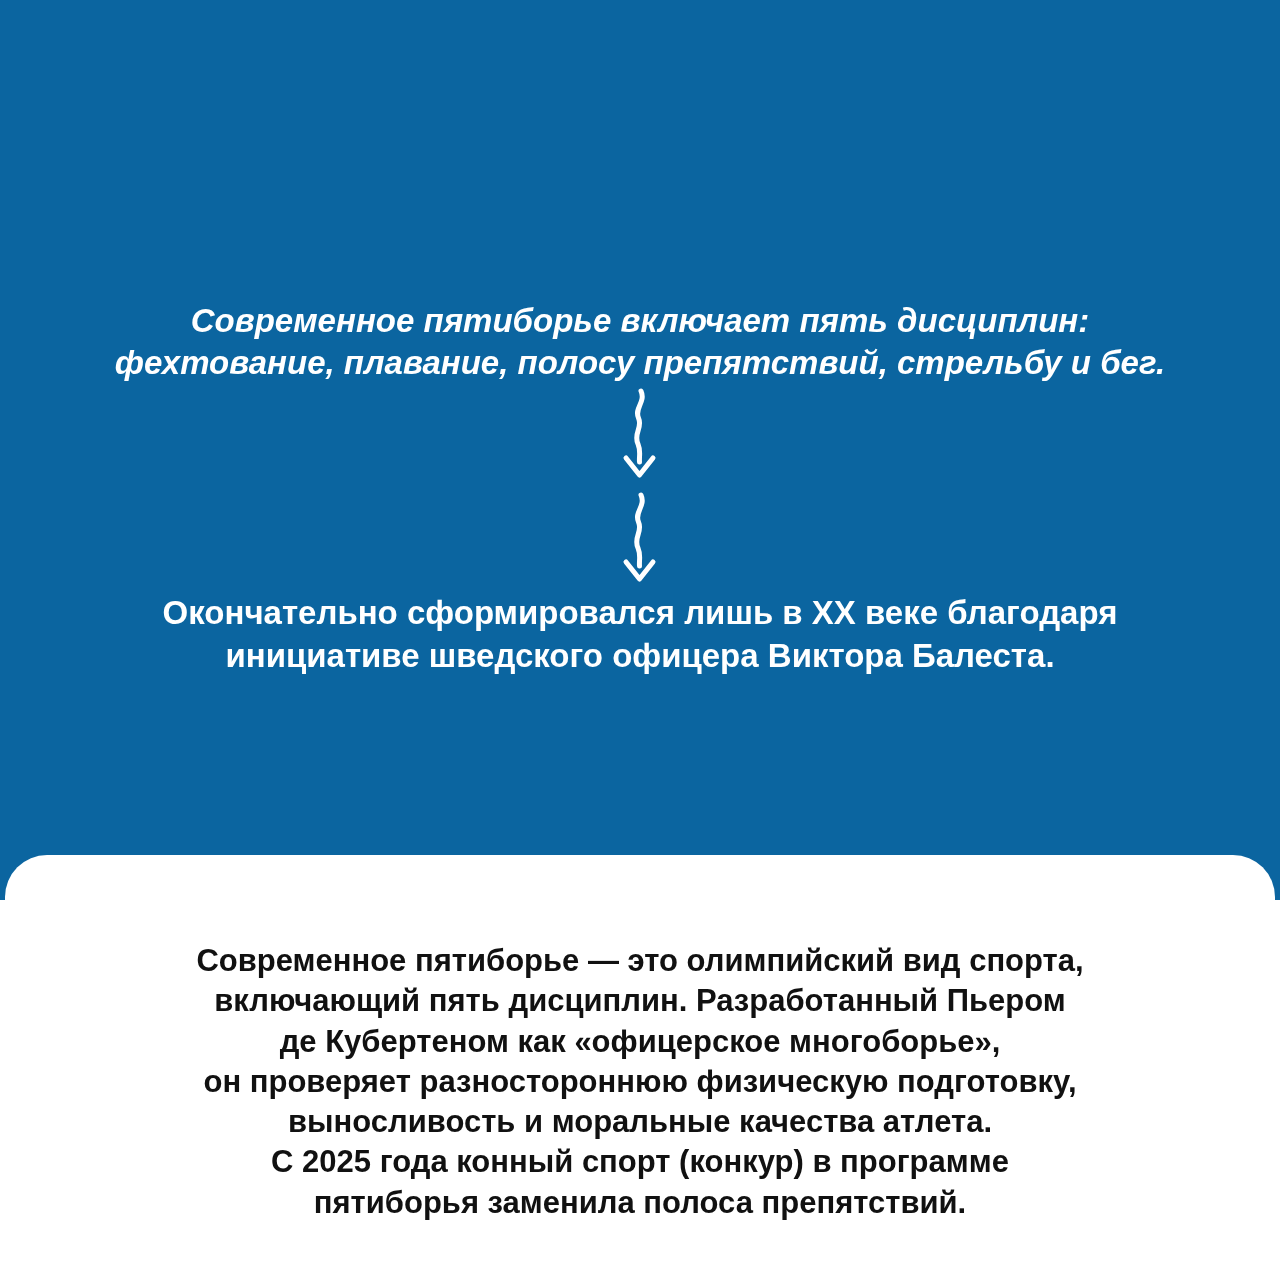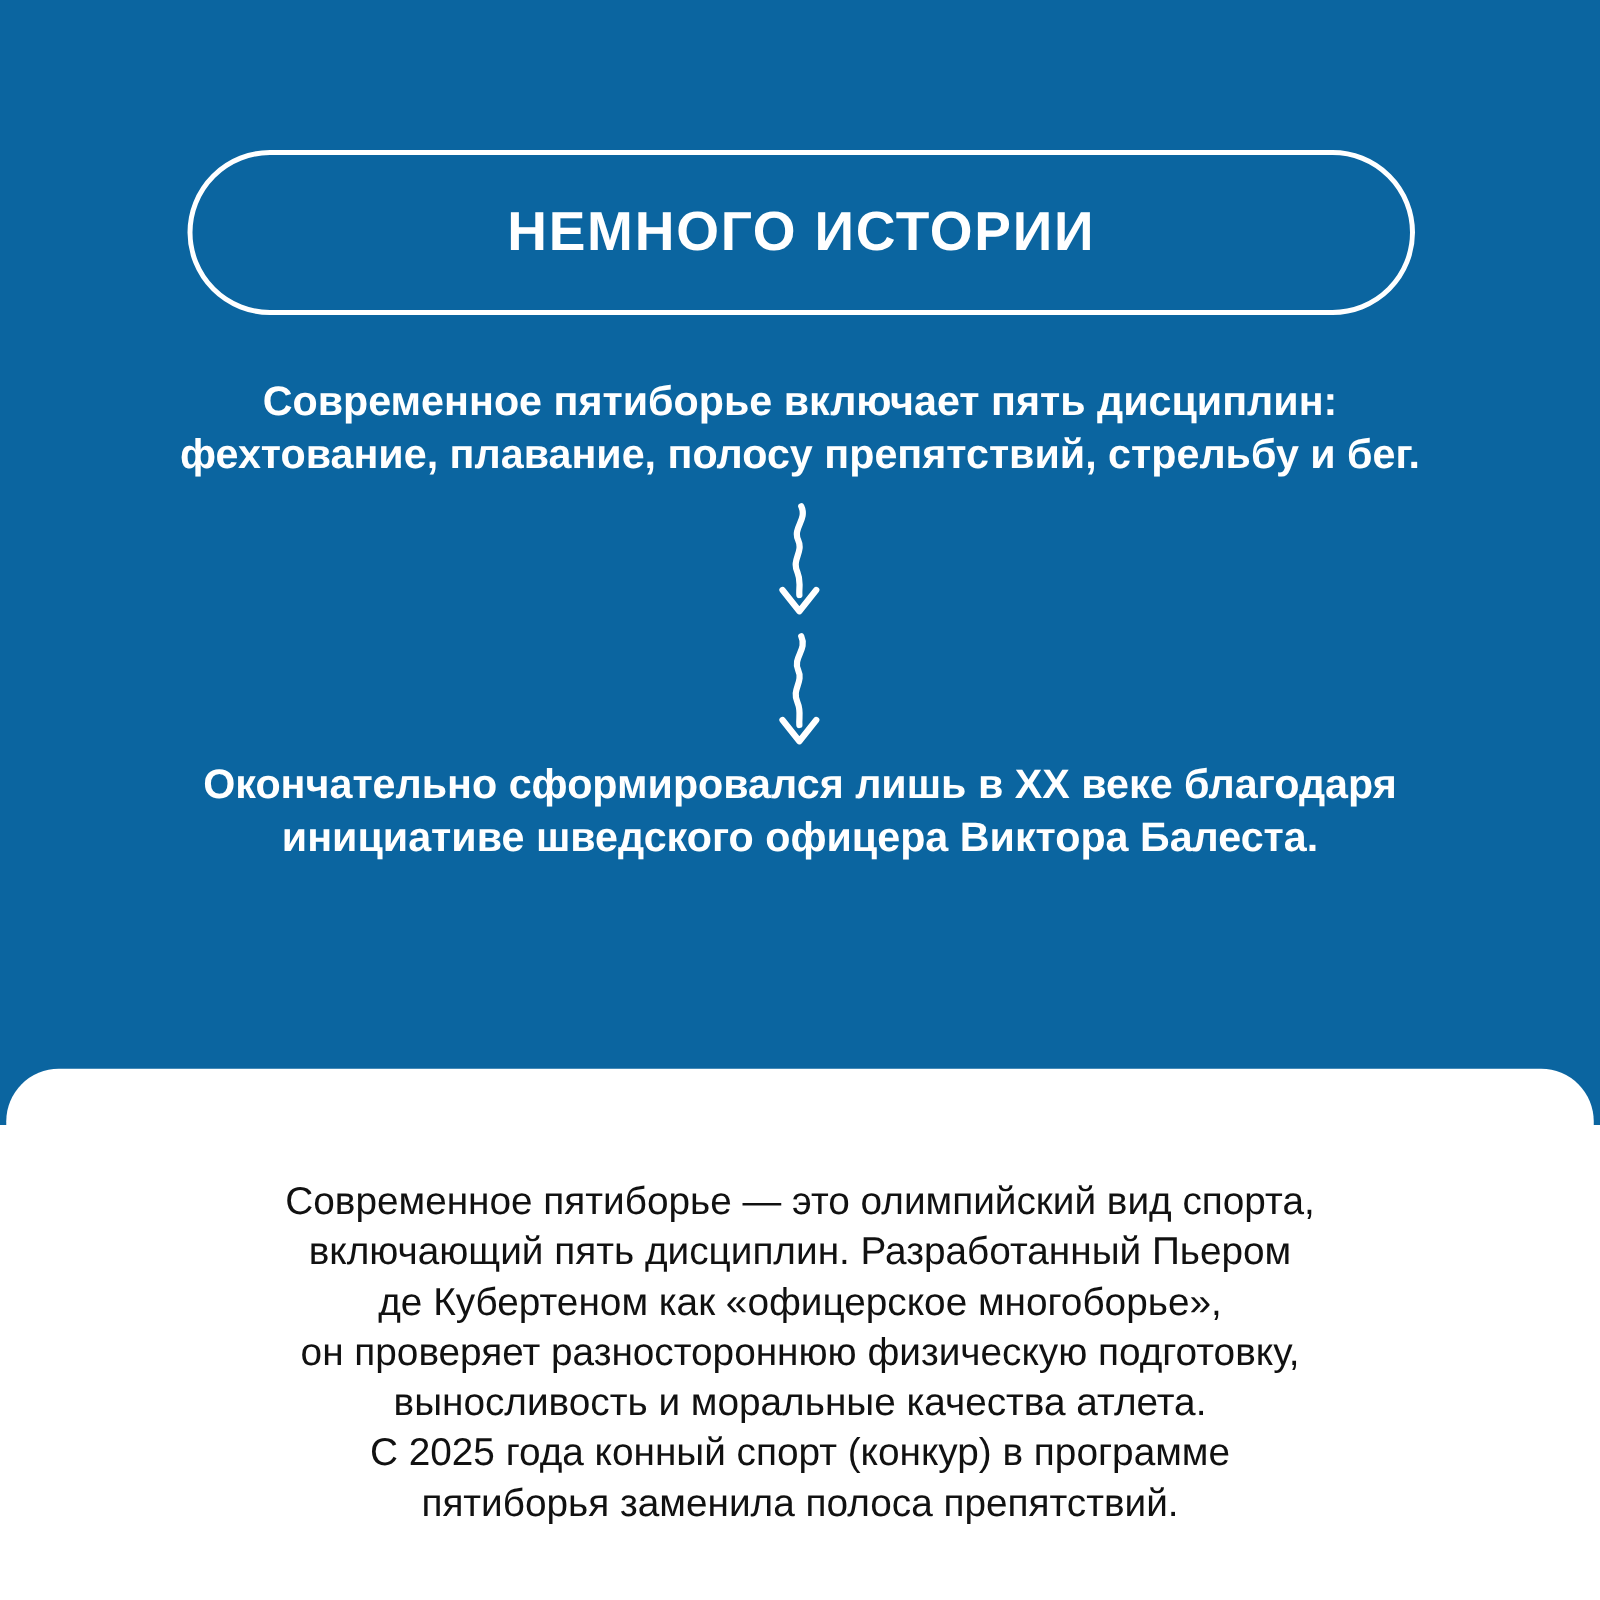--- a/index.html
+++ b/index.html
@@ -66,21 +66,21 @@
     text-align: center;
   }
   .flow-step {
     color: #ffffff;
     font-size: 33px;
     font-weight: bold;
     line-height: 1.28;
     padding: 0 90px;
     white-space: pre-line;
   }
-  .flow-step.step-1 { margin-bottom: 14px; }
+  .flow-step.step-1 { margin-bottom: 0; font-style: italic; }
 
   .arrow-wrap {
     height: 104px;
     display: flex;
     align-items: center;
     justify-content: center;
   }
   .arrow-wrap svg {
     display: block;
   }
@@ -97,37 +97,34 @@
     border-radius: 42px 42px 0 0;
   }
   .card-body {
     position: absolute;
     left: 0;
     top: 86px;
     width: 100%;
     text-align: center;
     color: #111111;
     font-size: 31px;
-    font-weight: normal;
+    font-weight: bold;
     line-height: 1.30;
     padding: 0 70px;
     box-sizing: border-box;
     white-space: pre-line;
   }
 </style>
 </head>
 <body>
 
 <div class="slide">
 
   <div class="blue-panel"></div>
 
-  <div class="title-pill">
-    <div class="title-text">НЕМНОГО ИСТОРИИ</div>
-  </div>
 
   <div class="flow">
 
     <div class="flow-step step-1">Современное пятиборье включает пять дисциплин:
 фехтование, плавание, полосу препятствий, стрельбу и бег.</div>
 
     <div class="arrow-wrap">
       <span>
         <svg width="60" height="96" viewBox="0 0 60 96" fill="none" xmlns="http://www.w3.org/2000/svg" aria-hidden="true">
           <path d="M31 3 C36 14, 24 20, 28.5 30 C33 40, 23 45, 28 56 C31 63, 29 68, 29.5 74" stroke="#ffffff" stroke-width="5" stroke-linecap="round" fill="none"></path>

